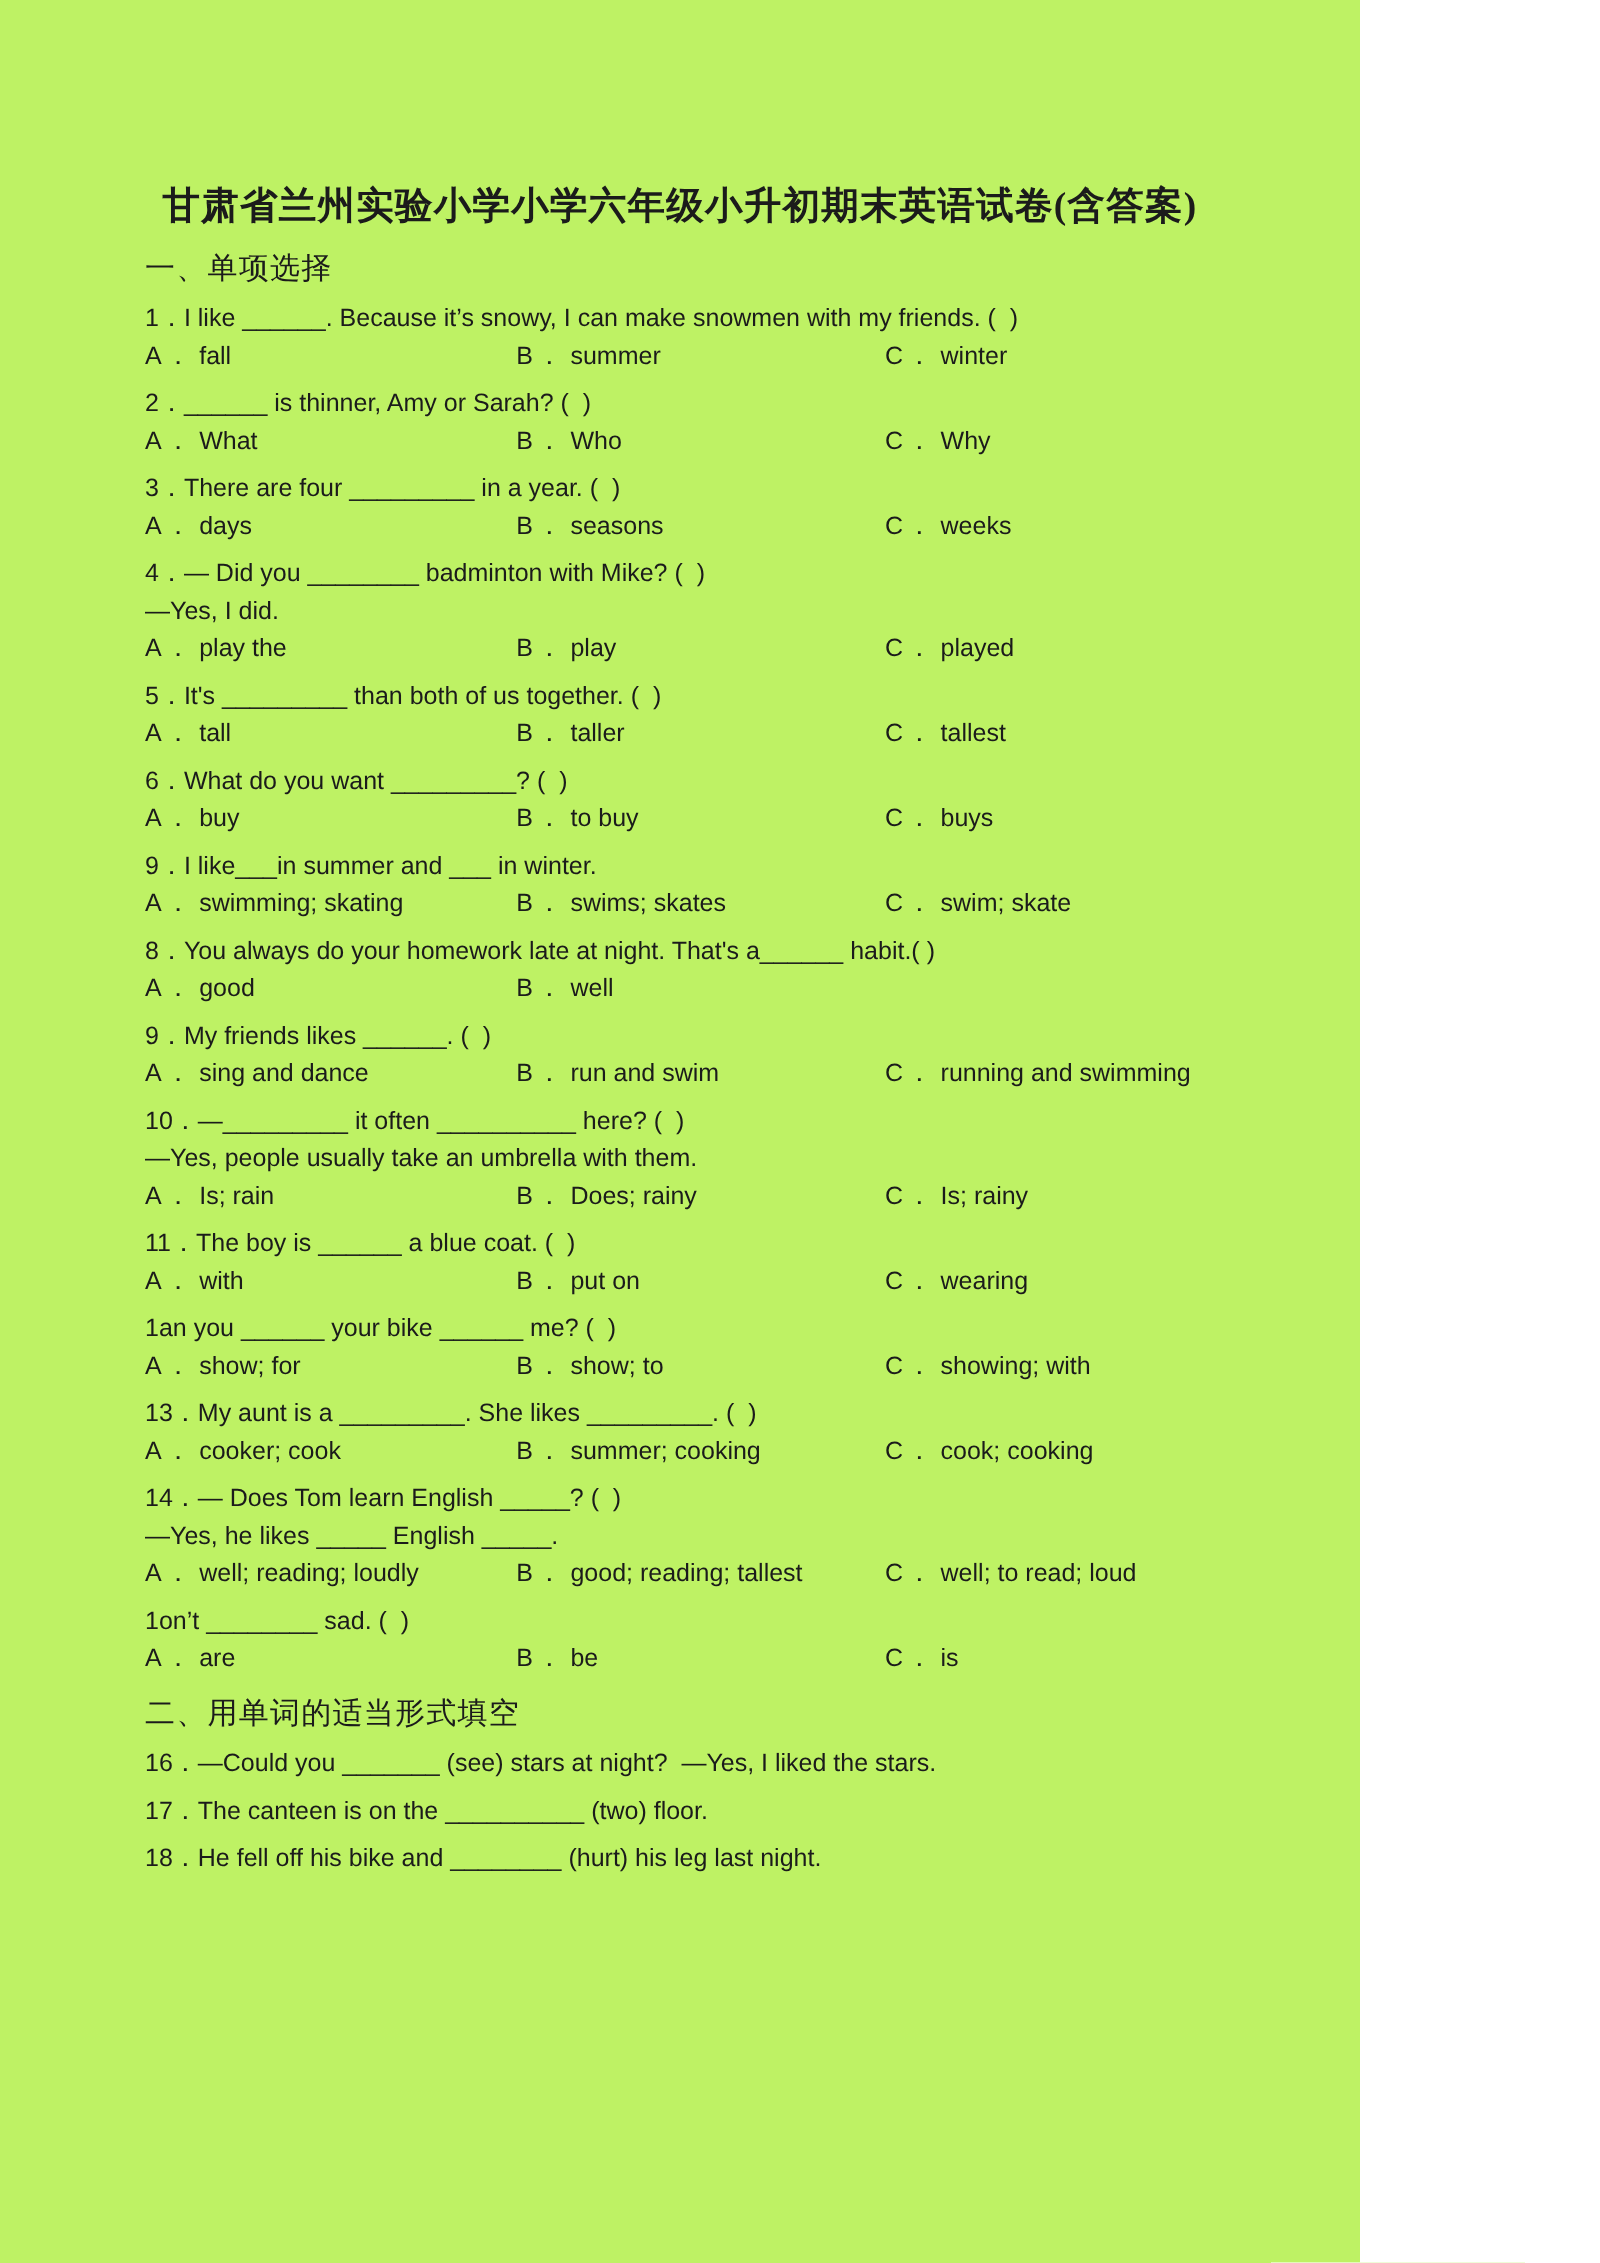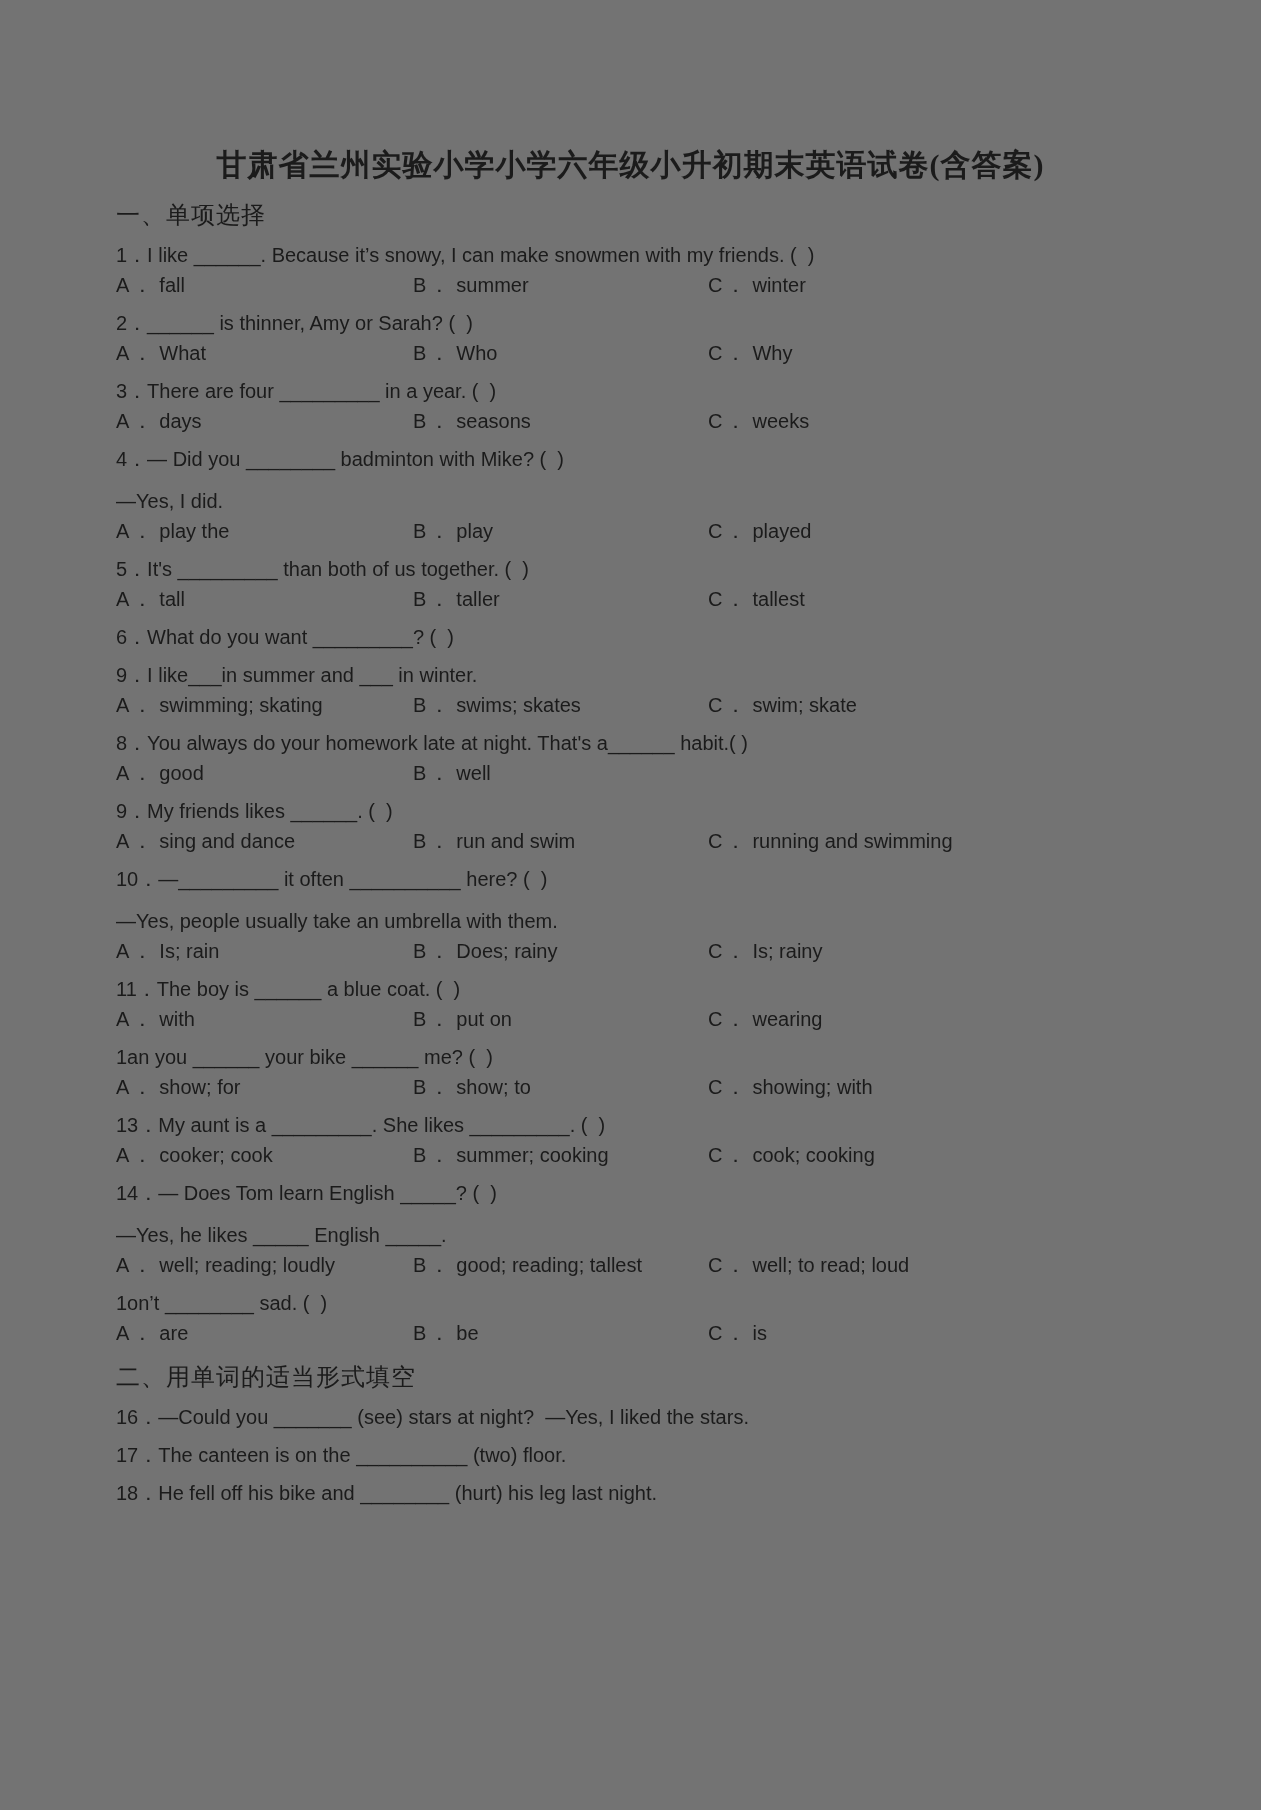--- a/index.html
+++ b/index.html
@@ -1,19 +1,19 @@
 <!DOCTYPE html>
 <html><head>
 <meta charset="utf-8">
 <style>
   html,body{margin:0;padding:0;background:#ffffff;}
   .page{
     position:relative;
-    width:1261px;height:1810px;
-    background:#737373;
+    width:1088px;height:1810px;
+    background:#bef264;
     color:#1b1b1b;
     font-family:"Liberation Sans","DejaVu Sans",sans-serif;
     overflow:hidden;
   }
   .title{
     margin:146px 40px 0 40px;
     text-align:center;
     font-family:"Liberation Serif","DejaVu Serif",serif;
     font-weight:bold;
     font-size:30px;
@@ -31,21 +31,21 @@
     font-size:24px;
     line-height:30px;
     margin-top:16px;
     letter-spacing:1px;
   }
   .q-line{
     margin-top:12px;
     white-space:pre-wrap;
   }
   .q-line.follow{
-    margin-top:16px;
+    margin-top:4px;
   }
   .opts{
     display:grid;
     grid-template-columns:297px 295px 1fr;
     margin-top:4px;
   }
   .opt{white-space:pre-wrap;}
   .opt-label{letter-spacing:3px;margin-right:4px;}
 </style>
 </head>
@@ -80,20 +80,25 @@
         <div class="opt"><span class="opt-label">B．</span><span>play</span></div>
         <div class="opt"><span class="opt-label">C．</span><span>played</span></div>
       </div>
       <div class="q-line">5．It's _________ than both of us together. (  )</div>
       <div class="opts">
         <div class="opt"><span class="opt-label">A．</span><span>tall</span></div>
         <div class="opt"><span class="opt-label">B．</span><span>taller</span></div>
         <div class="opt"><span class="opt-label">C．</span><span>tallest</span></div>
       </div>
       <div class="q-line">6．What do you want _________? (  )</div>
+      <div class="opts">
+        <div class="opt"><span class="opt-label">A．</span><span>buy</span></div>
+        <div class="opt"><span class="opt-label">B．</span><span>to buy</span></div>
+        <div class="opt"><span class="opt-label">C．</span><span>buys</span></div>
+      </div>
       <div class="q-line">9．I like___in summer and ___ in winter.</div>
       <div class="opts">
         <div class="opt"><span class="opt-label">A．</span><span>swimming; skating</span></div>
         <div class="opt"><span class="opt-label">B．</span><span>swims; skates</span></div>
         <div class="opt"><span class="opt-label">C．</span><span>swim; skate</span></div>
       </div>
       <div class="q-line">8．You always do your homework late at night. That's a______ habit.( )</div>
       <div class="opts">
         <div class="opt"><span class="opt-label">A．</span><span>good</span></div>
         <div class="opt"><span class="opt-label">B．</span><span>well</span></div>

